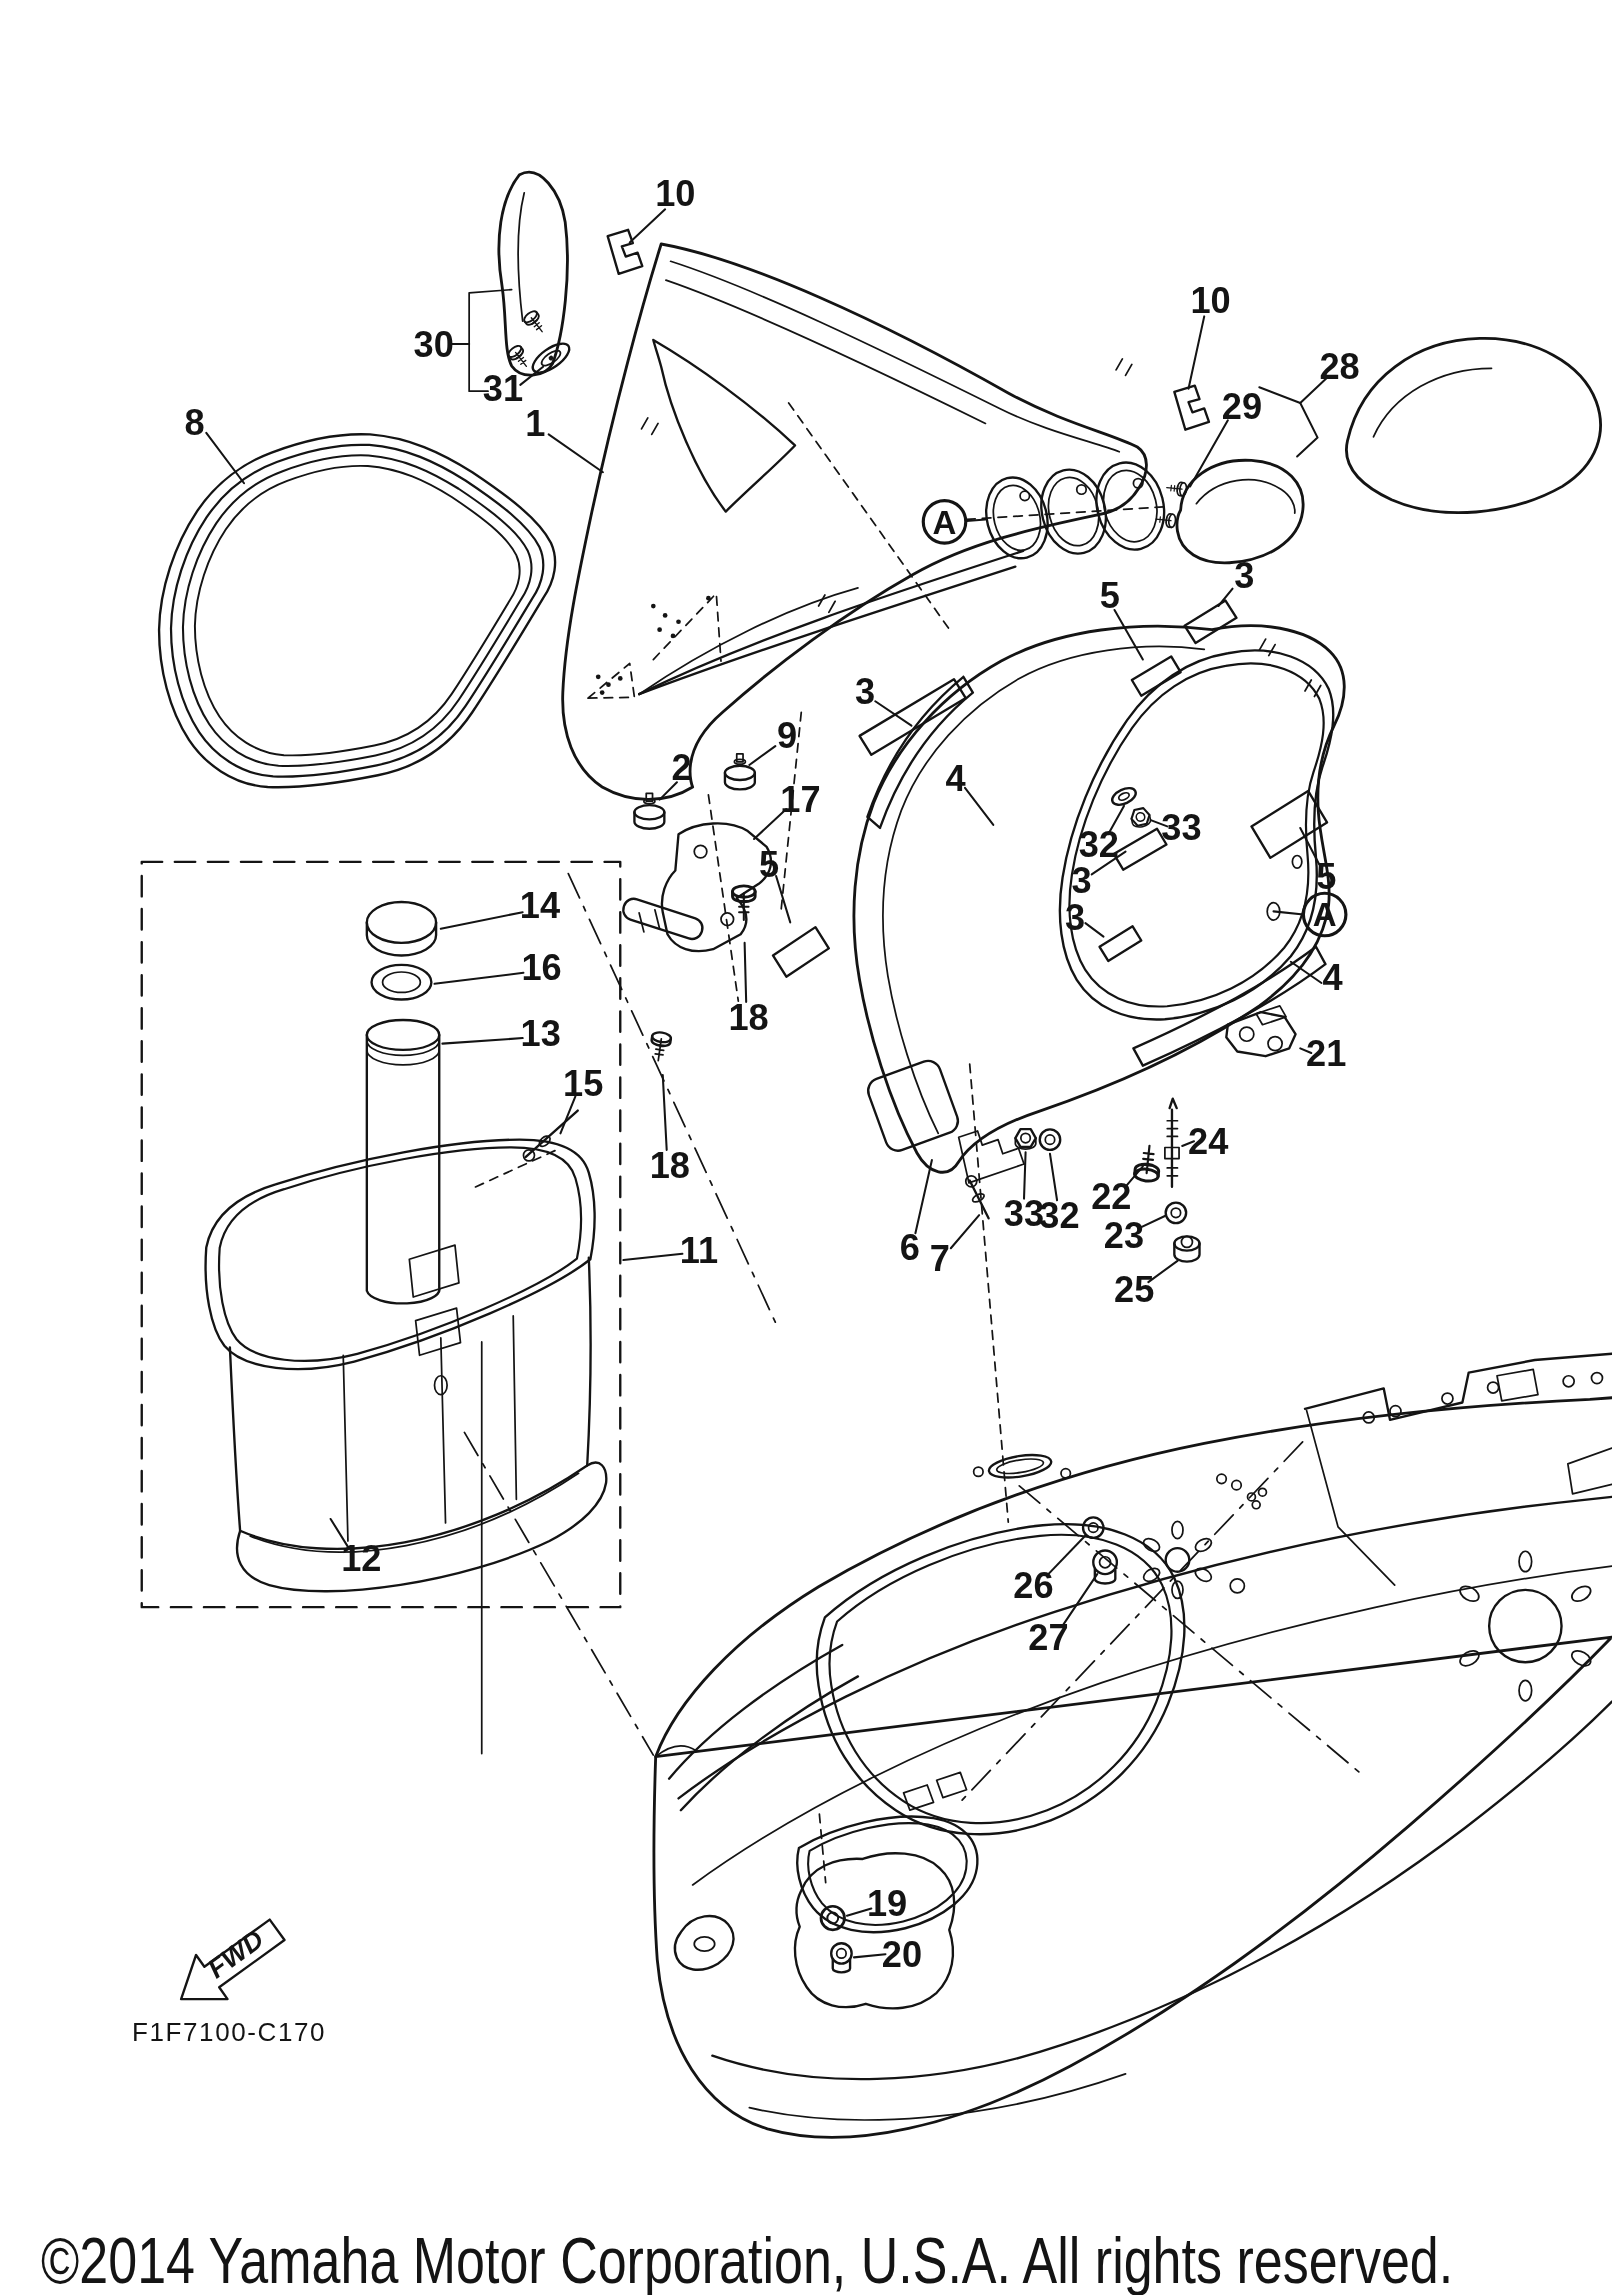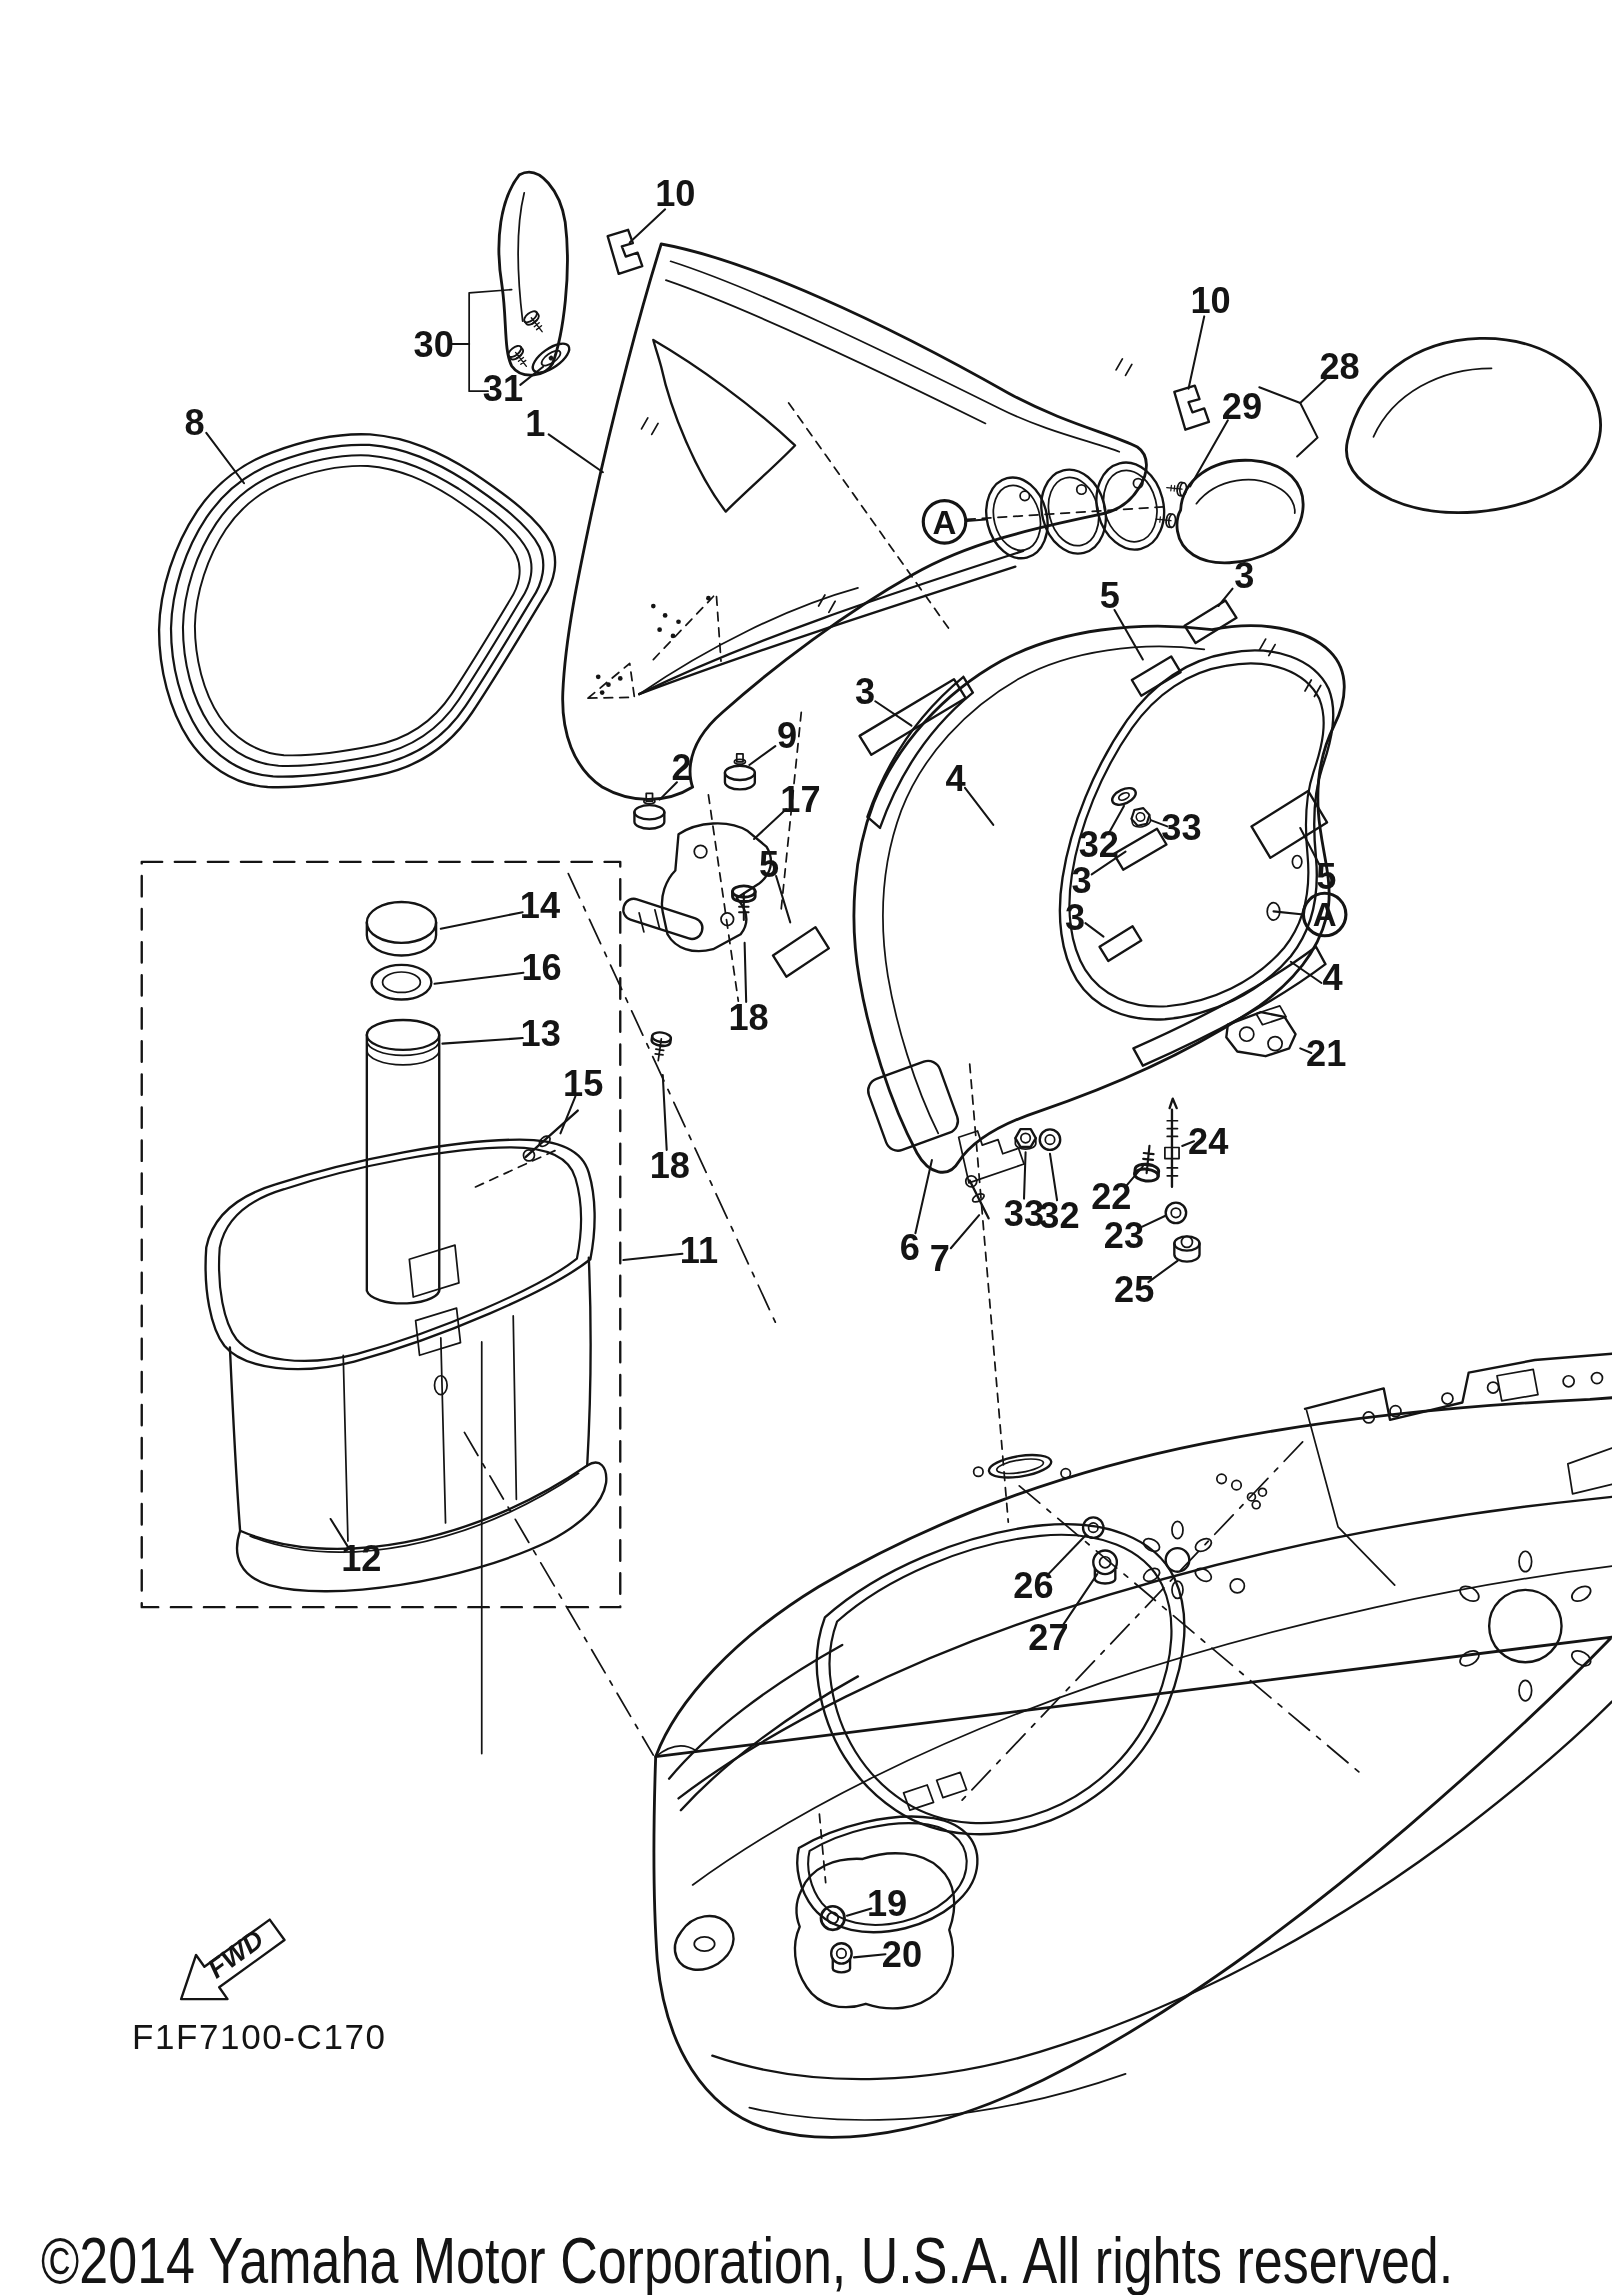--- a/index.html
+++ b/index.html
@@ -15,21 +15,21 @@
   .dashdot{stroke-dasharray:34 12 6 12;}
   .dot{fill:#141414;stroke:none;}
   .callout{font-family:"Liberation Sans",sans-serif;font-size:46px;font-weight:700;
            fill:#141414;stroke:none;text-anchor:middle;}
   .leader{fill:none;stroke:#141414;stroke-width:2.6;stroke-linecap:round;stroke-linejoin:round;}
   .acirc{fill:none;stroke:#141414;stroke-width:4;}
   .aletter{font-family:"Liberation Sans",sans-serif;font-size:42px;font-weight:700;
            fill:#141414;stroke:none;text-anchor:middle;}
   .fwdtxt{font-family:"Liberation Sans",sans-serif;font-size:34px;font-weight:700;
           font-style:italic;fill:#141414;stroke:none;text-anchor:middle;}
-  #part-code{position:absolute;left:132px;top:2017px;font-size:35px;color:#141414;
+  #part-code{position:absolute;left:132px;top:2017px;font-size:26px;color:#141414;
              letter-spacing:1.6px;white-space:nowrap;}
   #copyright{position:absolute;left:41px;top:2223px;font-size:65px;color:#141414;
              white-space:nowrap;transform:scaleX(0.80);transform-origin:left center;}
 </style>
 </head>
 <body>
 <div id="page">
 
 <svg id="art" width="1612" height="2295" viewBox="0 0 2048 2916" xmlns="http://www.w3.org/2000/svg">
   <defs>

